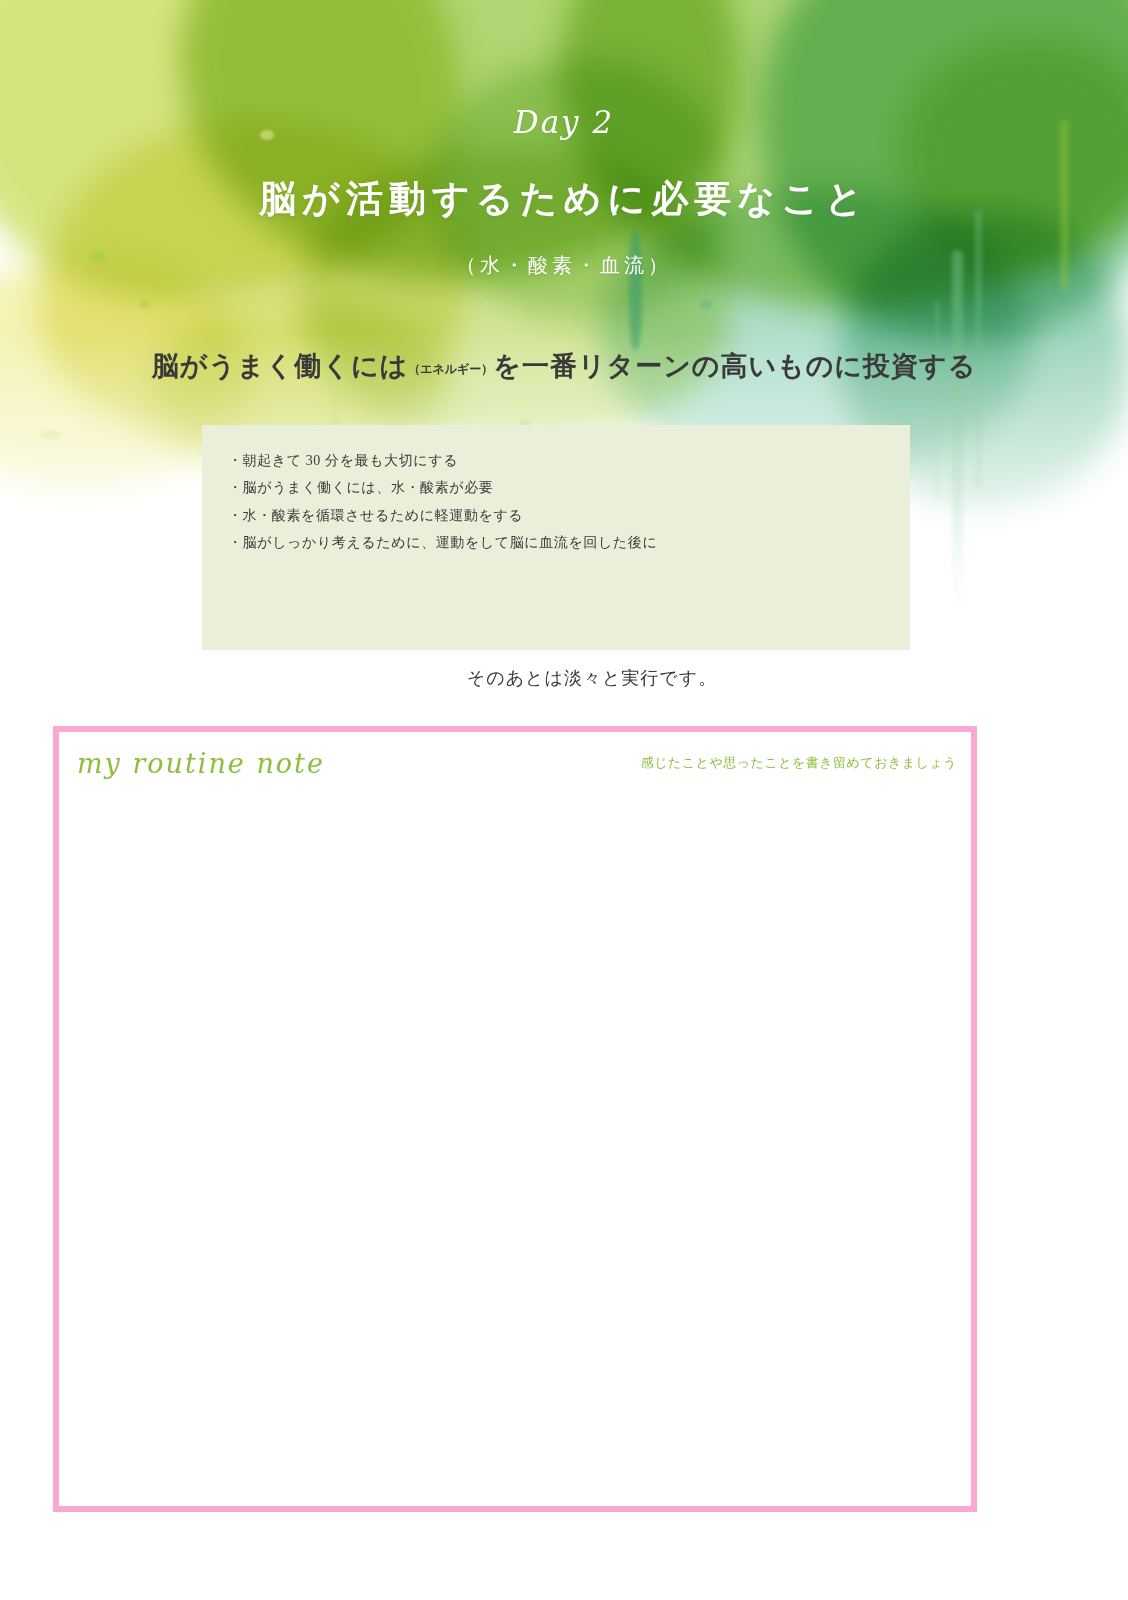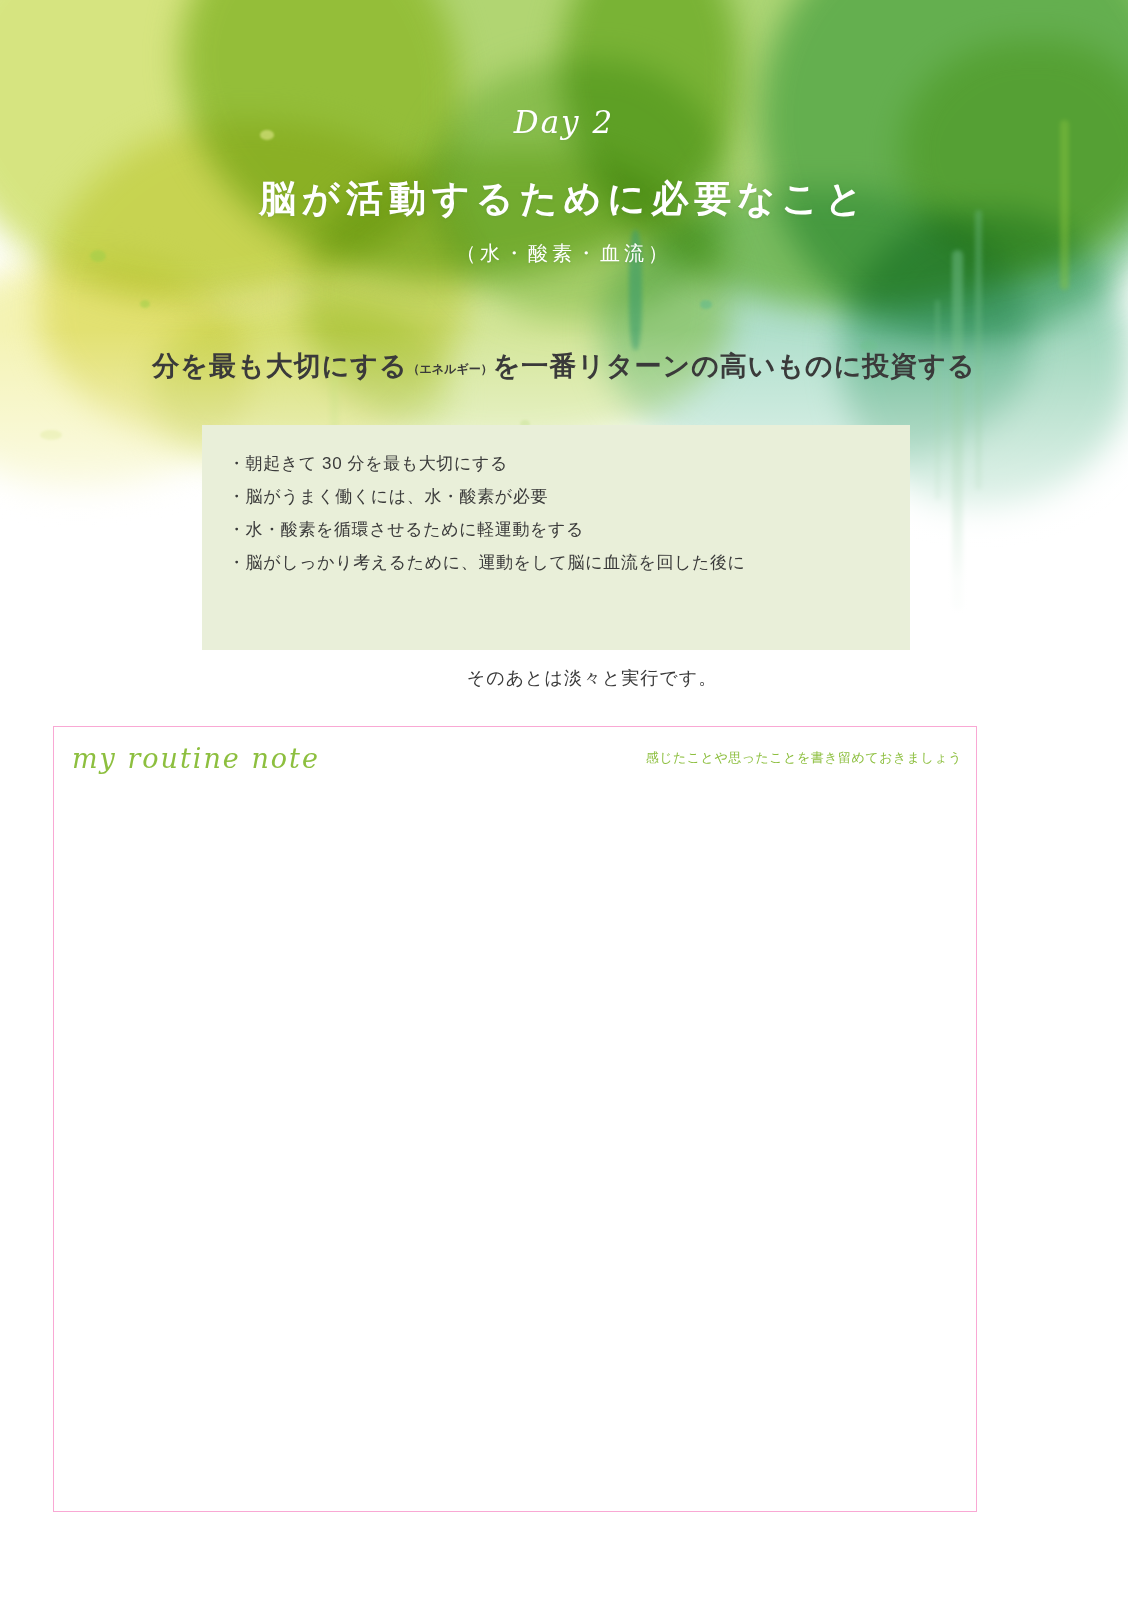--- a/index.html
+++ b/index.html
@@ -93,21 +93,21 @@
   }
   .main-title {
     margin-top: 34px;
     font-size: 37px;
     font-weight: bold;
     letter-spacing: 6px;
     color: #ffffff;
     text-shadow: 0 1px 3px rgba(95,140,70,.30);
   }
   .sub-title {
-    margin-top: 16px;
+    margin-top: 28px;
     font-size: 20px;
     letter-spacing: 4px;
     color: #ffffff;
     text-shadow: 0 1px 3px rgba(95,140,70,.28);
   }
 
   
   .lead {
     position: absolute;
     left: 0; top: 348px;
@@ -130,25 +130,26 @@
   .point-box {
     position: absolute;
     left: 202px; top: 425px;
     width: 708px;
     min-height: 225px;
     background: #e9efd9;
     padding: 22px 30px 20px 26px;
     box-sizing: border-box;
   }
   .point-item {
-    font-size: 17px;
+    font-size: 14px;
     line-height: 1.95;
     color: #3a3a3a;
     letter-spacing: .6px;
     white-space: nowrap;
+    font-family: Liberation Serif, serif;
   }
   .point-item.indent {
     padding-left: 19px;
   }
 
   
   .closing {
     position: absolute;
     left: 0; top: 666px;
     width: 1128px;
@@ -158,21 +159,21 @@
     letter-spacing: 1px;
     padding-left: 28px;
   }
 
   
   .note-panel {
     position: absolute;
     left: 53px; top: 726px;
     width: 924px;
     height: 786px;
-    border: 1px solid #f9a8d4;
+    border: 6px solid #f9a8d4;
     box-sizing: border-box;
     background: #ffffff;
     text-decoration: underline;
   }
   .note-title {
     position: absolute;
     left: 18px; top: 16px;
     font-family: "DejaVu Serif", serif;
     font-style: italic;
     font-size: 27px;
@@ -237,21 +238,21 @@
   <div class="wc-fade"></div>
 </div>
 
 <div class="header">
   <div class="day-label">Day 2</div>
   <div class="main-title">脳が活動するために必要なこと</div>
   <div class="sub-title">（水・酸素・血流）</div>
 </div>
 
 <div class="lead">
-  <span>分を最も大切にする</span><span class="small">（エネルギー）</span><span>を一番リターンの高いものに投資する</span>
+  <span>脳がうまく働くには</span><span class="small">（エネルギー）</span><span>を一番リターンの高いものに投資する</span>
 </div>
 
 <div class="point-box">
   <div class="point-item">・朝起きて 30 分を最も大切にする</div>
   <div class="point-item">・脳がうまく働くには、水・酸素が必要</div>
   <div class="point-item">・水・酸素を循環させるために軽運動をする</div>
   <div class="point-item">・脳がしっかり考えるために、運動をして脳に血流を回した後に</div>
 </div>
 
 <div class="closing">そのあとは淡々と実行です。</div>

